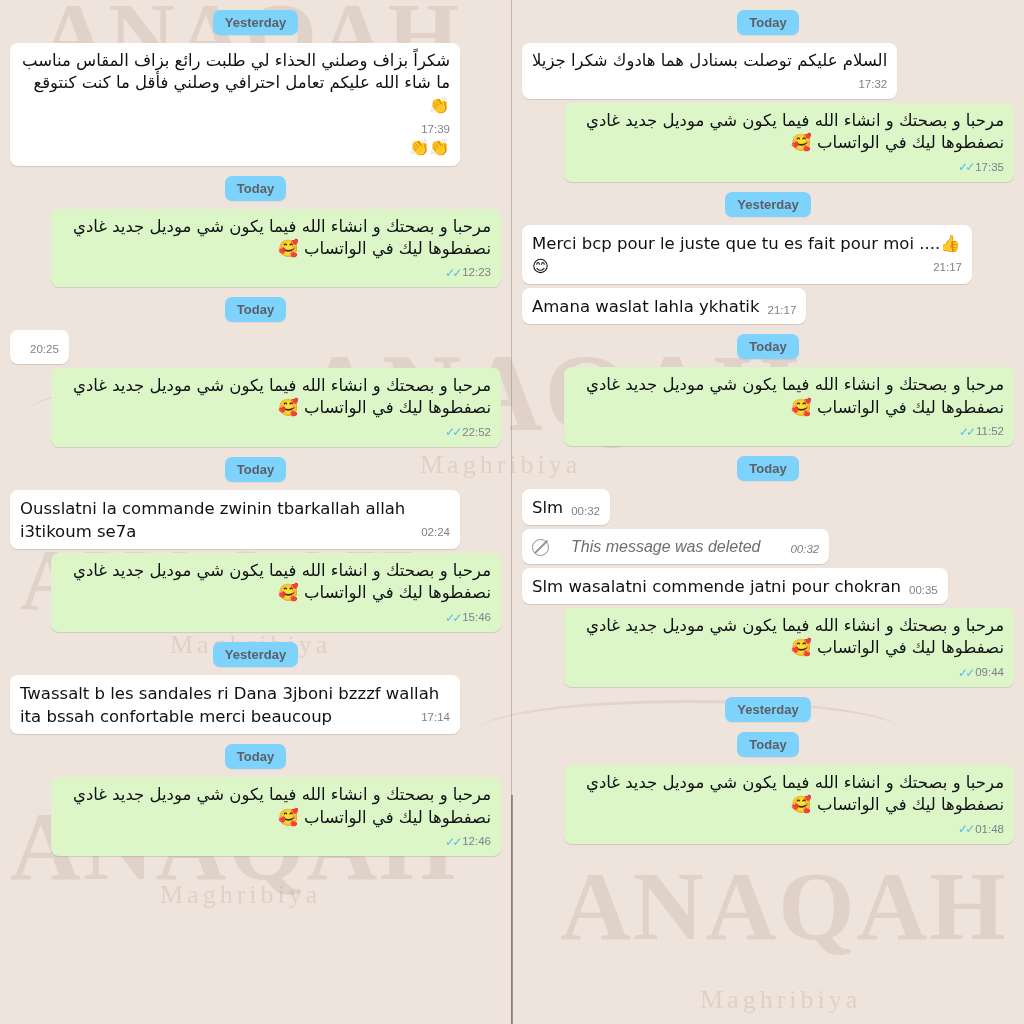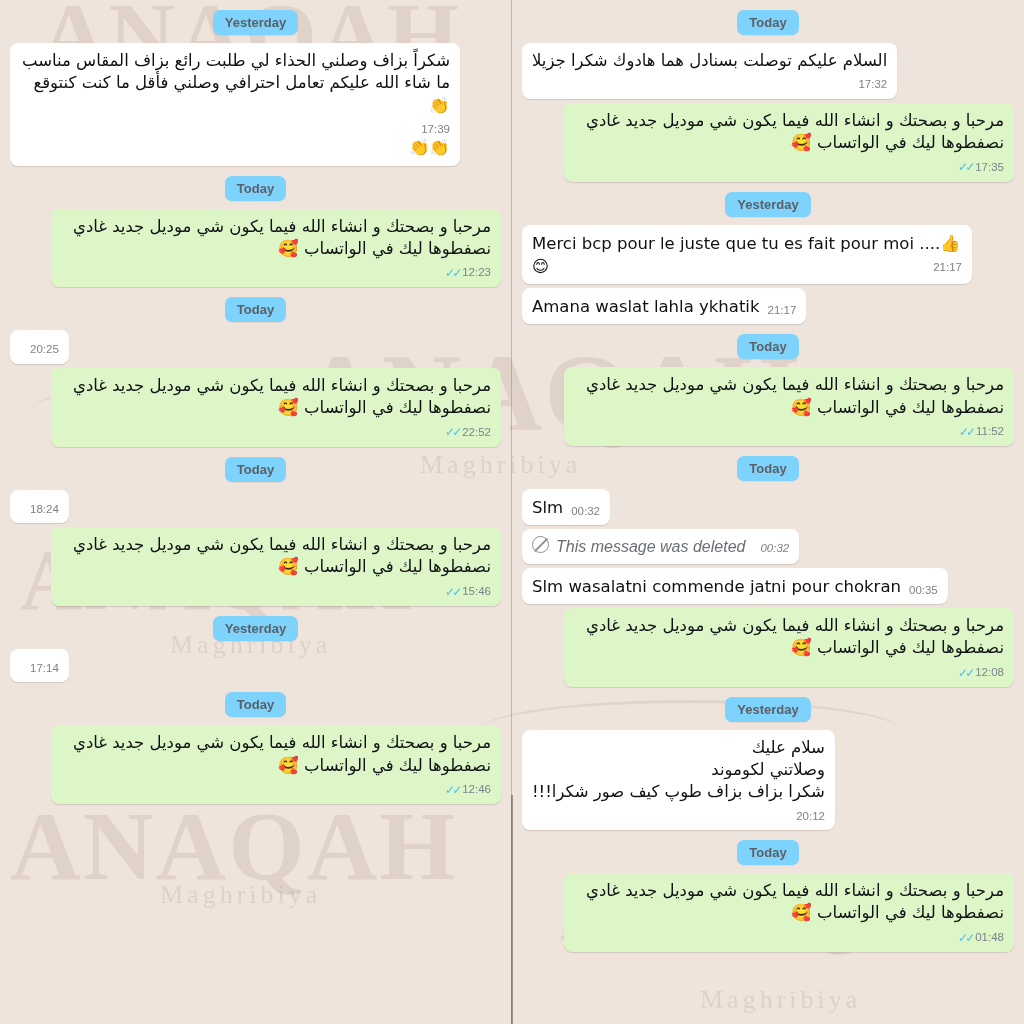--- a/index.html
+++ b/index.html
@@ -93,21 +93,21 @@
     margin-top:5px;
     font-size:11.5px;
     color:#7c8288;
     white-space:nowrap;
     display:flex; align-items:center; gap:3px;
   }
   .meta.inlinemeta{ float:none; margin-left:8px; display:inline-flex; vertical-align:bottom; }
   .ticks{ color:#53bdeb; font-size:12px; letter-spacing:-3px; }
 
   .deleted{
-    display:flex; align-items:flex-start; gap:7px;
+    display:flex; align-items:center; gap:22px;
     color:#6a6f75; font-style:italic; font-size:16px;
   }
   .ban{
     width:17px;height:17px;border:1.8px solid #8b9097;border-radius:50%;
     position:relative; flex:0 0 auto;
   }
   .ban:after{
     content:""; position:absolute; left:-1px; top:6.5px; width:18px; height:1.8px;
     background:#8b9097; transform:rotate(-45deg);
   }
@@ -174,39 +174,39 @@
             <span>22:52</span>
             <span class="ticks">✓✓</span>
           </span>
           <div class="clr"></div>
         </div>
       </div>
       <div class="day">
         <span>Today</span>
       </div>
       <div class="row in">
-        <div class="bubble in"><span class="meta">
-            <span>18:24</span>
+        <div class="bubble in"><span class="txt emoji">Ousslatni la commande zwinin tbarkallah allah i3tikoum se7a</span><span class="meta">
+            <span>02:24</span>
           </span><div class="clr"></div></div>
       </div>
       <div class="row out">
         <div class="bubble out rtl">
           <span class="txt emoji" style="white-space: pre-line;">مرحبا و بصحتك و انشاء الله فيما يكون شي موديل جديد غادي نصفطوها ليك في الواتساب 🥰</span>
           <span class="meta">
             <span>15:46</span>
             <span class="ticks">✓✓</span>
           </span>
           <div class="clr"></div>
         </div>
       </div>
       <div class="day">
         <span>Yesterday</span>
       </div>
       <div class="row in">
-        <div class="bubble in"><span class="meta">
+        <div class="bubble in"><span class="txt emoji">Twassalt b les sandales ri Dana 3jboni bzzzf wallah ita bssah confortable merci beaucoup</span><span class="meta">
             <span>17:14</span>
           </span><div class="clr"></div></div>
       </div>
       <div class="day">
         <span>Today</span>
       </div>
       <div class="row out">
         <div class="bubble out rtl">
           <span class="txt emoji" style="white-space: pre-line;">مرحبا و بصحتك و انشاء الله فيما يكون شي موديل جديد غادي نصفطوها ليك في الواتساب 🥰</span>
           <span class="meta">
@@ -287,39 +287,28 @@
       </div>
       <div class="row in">
         <div class="bubble in"><span class="txt emoji">Slm wasalatni commende jatni pour chokran</span><span class="meta inlinemeta">
             <span>00:35</span>
           </span></div>
       </div>
       <div class="row out">
         <div class="bubble out rtl">
           <span class="txt emoji" style="white-space: pre-line;">مرحبا و بصحتك و انشاء الله فيما يكون شي موديل جديد غادي نصفطوها ليك في الواتساب 🥰</span>
           <span class="meta">
-            <span>12:08</span>
+            <span>09:44</span>
             <span class="ticks">✓✓</span>
           </span>
           <div class="clr"></div>
         </div>
       </div>
       <div class="day">
         <span>Yesterday</span>
-      </div>
-      <div class="row in">
-        <div class="bubble in rtl">
-          <span class="txt emoji" style="white-space: pre-line;">سلام عليك
-وصلاتني لكوموند
-شكرا بزاف بزاف طوپ كيف صور شكرا!!!</span>
-          <span class="meta">
-            <span>20:12</span>
-          </span>
-          <div class="clr"></div>
-        </div>
       </div>
       <div class="day">
         <span>Today</span>
       </div>
       <div class="row out">
         <div class="bubble out rtl">
           <span class="txt emoji" style="white-space: pre-line;">مرحبا و بصحتك و انشاء الله فيما يكون شي موديل جديد غادي نصفطوها ليك في الواتساب 🥰</span>
           <span class="meta">
             <span>01:48</span>
             <span class="ticks">✓✓</span>

